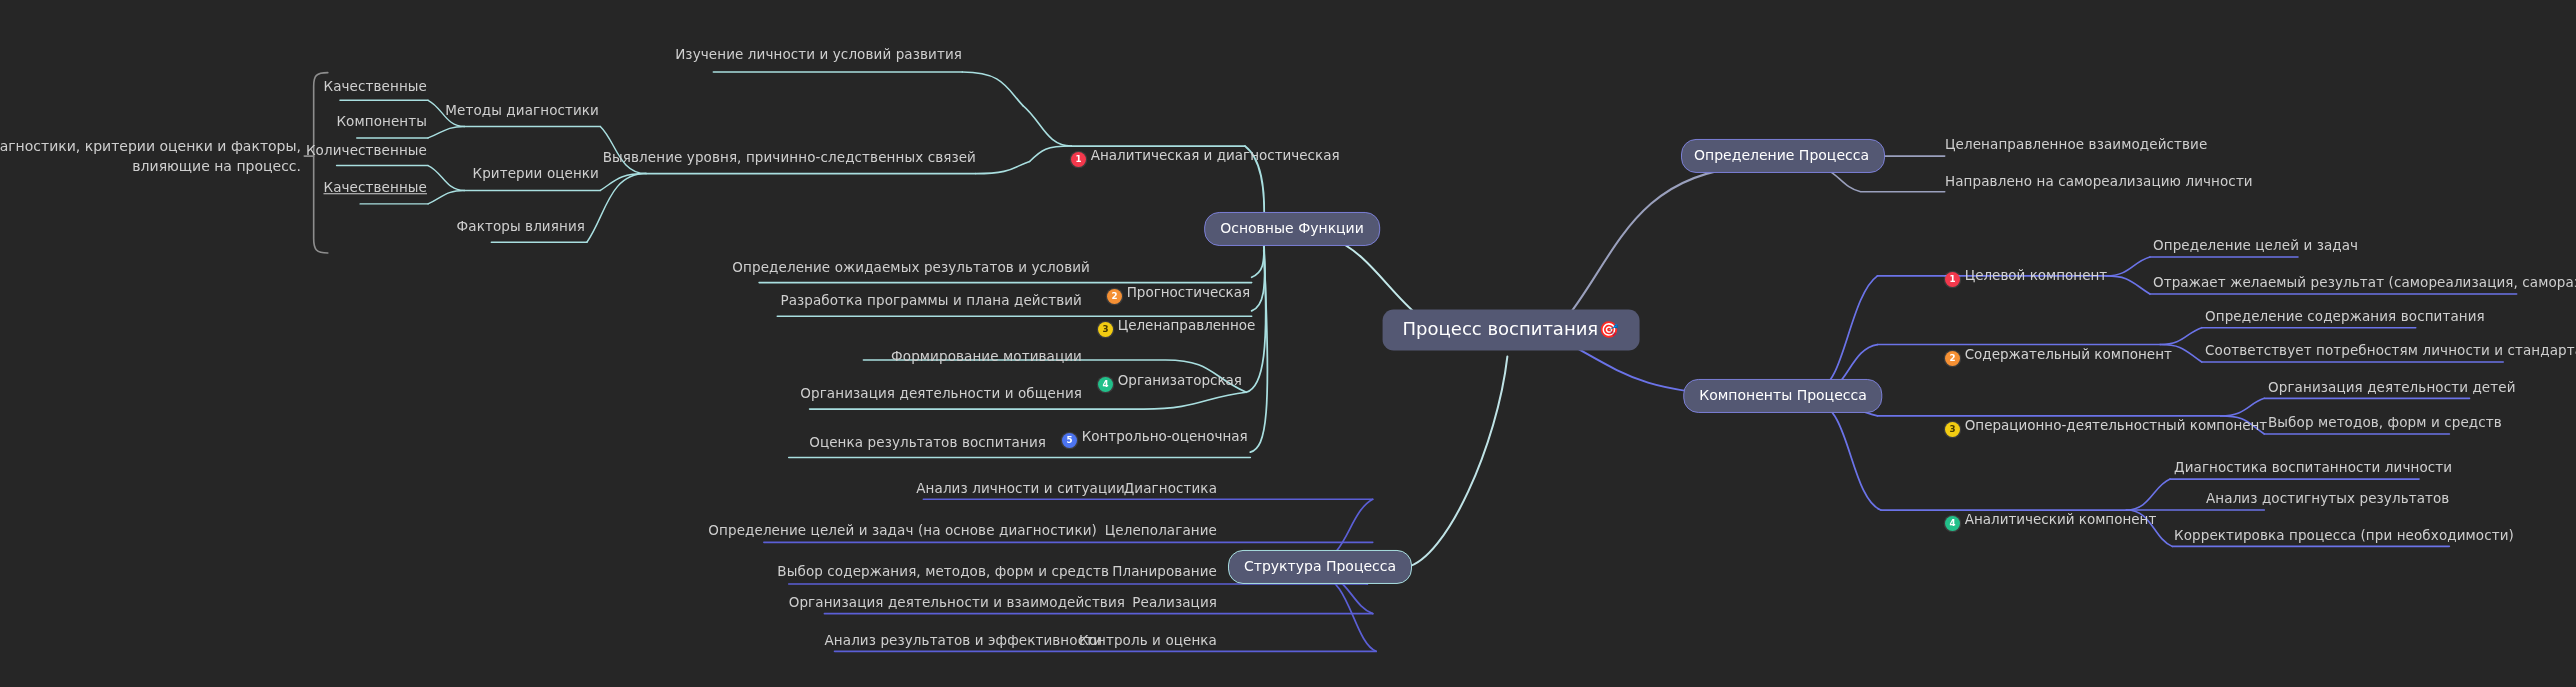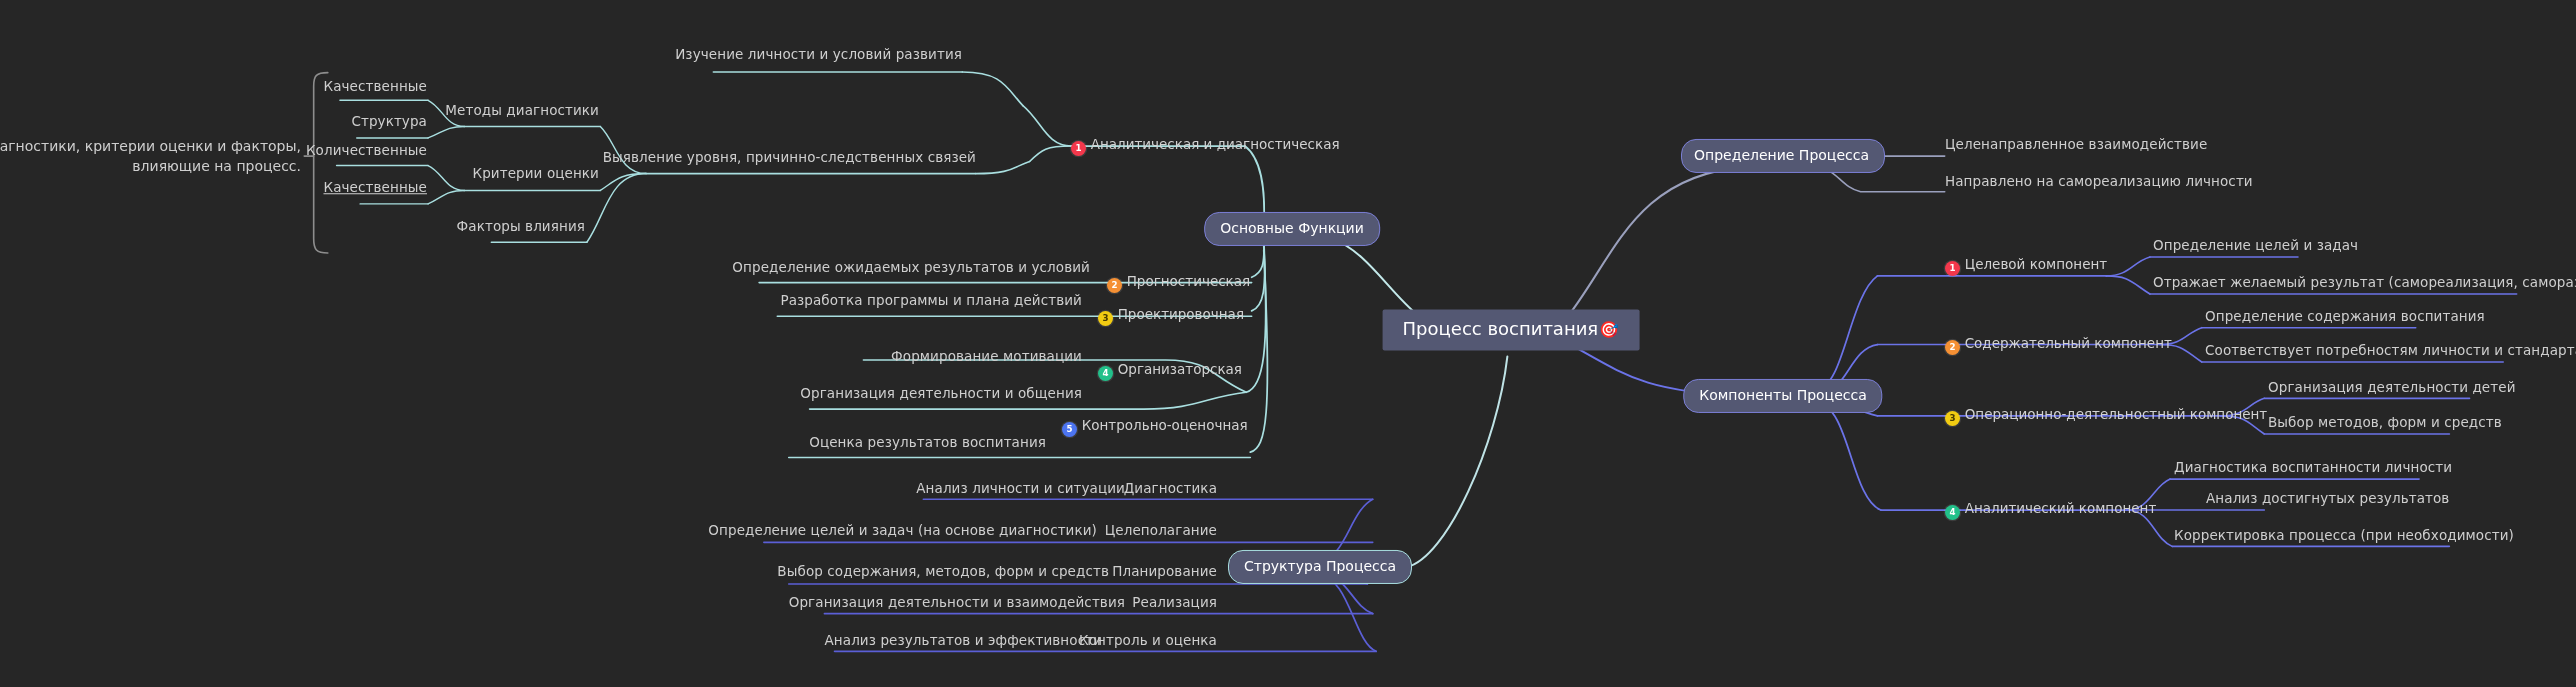--- a/index.html
+++ b/index.html
@@ -44,21 +44,21 @@
     color:#ffffff;
     white-space:nowrap;
     border:1.7px solid #7b7fd6;
     box-sizing:border-box;
   }
   .node.cyan{border-color:#a9dfe0;}
   .node.root{
     font-size:18px;
     padding:9.4px 20px 10.8px;
     border:none;
-    border-radius:2px;
+    border-radius:11px;
     background:#545873;
   }
   .node.root .emoji{font-size:16px;margin-left:1.3px;}
 
   
   .badge{
     display:inline-block;
     width:15px;height:15px;
     border-radius:50%;
     color:#fff;
@@ -69,21 +69,21 @@
     margin-right:4.7px;
     vertical-align:-2px;
     box-shadow:0 0 0 1.3px rgba(255,255,255,.10);
   }
   .b1{background:#f3384c;}
   .b2{background:#f59034;}
   .b3{background:#f2cc12;color:#4a3c00;}
   .b4{background:#22c08a;}
   .b5{background:#4c74f0;}
 
-  .numlbl{position:absolute;transform:translate(0,-50%);white-space:nowrap;font-size:13.5px;color:#d2d2d2;}
+  .numlbl{position:absolute;transform:translate(0,-50%);white-space:nowrap;font-size:13.5px;color:#d2d2d2;margin-top:11px;}
 </style>
 </head>
 <body>
 
 <div id="canvas">
 
   <svg class="links" viewBox="0 0 3828 1021" xmlns="http://www.w3.org/2000/svg">
     <g fill="none" stroke-width="2.2" stroke-linecap="round">
 
       <path d="M487 108 C470 108 466 112 466 128 L466 355 C466 371 470 376 487 376" stroke="#8d8d8d" stroke-width="2.4"></path>
@@ -207,38 +207,38 @@
     <span>агностики, критерии оценки и факторы, влияющие на процесс.</span>
   </div>
 
   <div class="numlbl l" style="left:1071px;top:146px;">
     <span class="badge b1">1</span><span>Аналитическая и диагностическая</span>
   </div>
   <div class="numlbl l" style="left:1107px;top:283px;">
     <span class="badge b2">2</span><span>Прогностическая</span>
   </div>
   <div class="numlbl l" style="left:1098px;top:316px;">
-    <span class="badge b3">3</span><span>Проектировочная</span>
+    <span class="badge b3">3</span><span>Целенаправленное</span>
   </div>
   <div class="numlbl l" style="left:1098px;top:371px;">
     <span class="badge b4">4</span><span>Организаторская</span>
   </div>
   <div class="numlbl l" style="left:1062px;top:427px;">
     <span class="badge b5">5</span><span>Контрольно-оценочная</span>
   </div>
 
   <div class="lbl r" style="left:962px;top:55px;">Изучение личности и условий развития</div>
   <div class="lbl r" style="left:976px;top:158px;">Выявление уровня, причинно-следственных связей</div>
 
   <div class="lbl r" style="left:599px;top:111px;">Методы диагностики</div>
   <div class="lbl r" style="left:599px;top:174px;">Критерии оценки</div>
   <div class="lbl r" style="left:585px;top:227px;">Факторы влияния</div>
 
   <div class="lbl r" style="left:427px;top:87px;">Качественные</div>
-  <div class="lbl r" style="left:427px;top:122px;">Структура</div>
+  <div class="lbl r" style="left:427px;top:122px;">Компоненты</div>
   <div class="lbl r" style="left:427px;top:151px;">Количественные</div>
   <div class="lbl r" style="left:427px;top:188px;text-decoration:underline;">Качественные</div>
 
   <div class="lbl r" style="left:1090px;top:268px;">Определение ожидаемых результатов и условий</div>
   <div class="lbl r" style="left:1082px;top:301px;">Разработка программы и плана действий</div>
   <div class="lbl r" style="left:1082px;top:345px;margin-top:12px;">Формирование мотивации</div>
   <div class="lbl r" style="left:1082px;top:394px;">Организация деятельности и общения</div>
   <div class="lbl r" style="left:1046px;top:443px;">Оценка результатов воспитания</div>
 
   <div class="lbl l" style="left:1945px;top:145px;text-align:center;">Целенаправленное взаимодействие</div>

